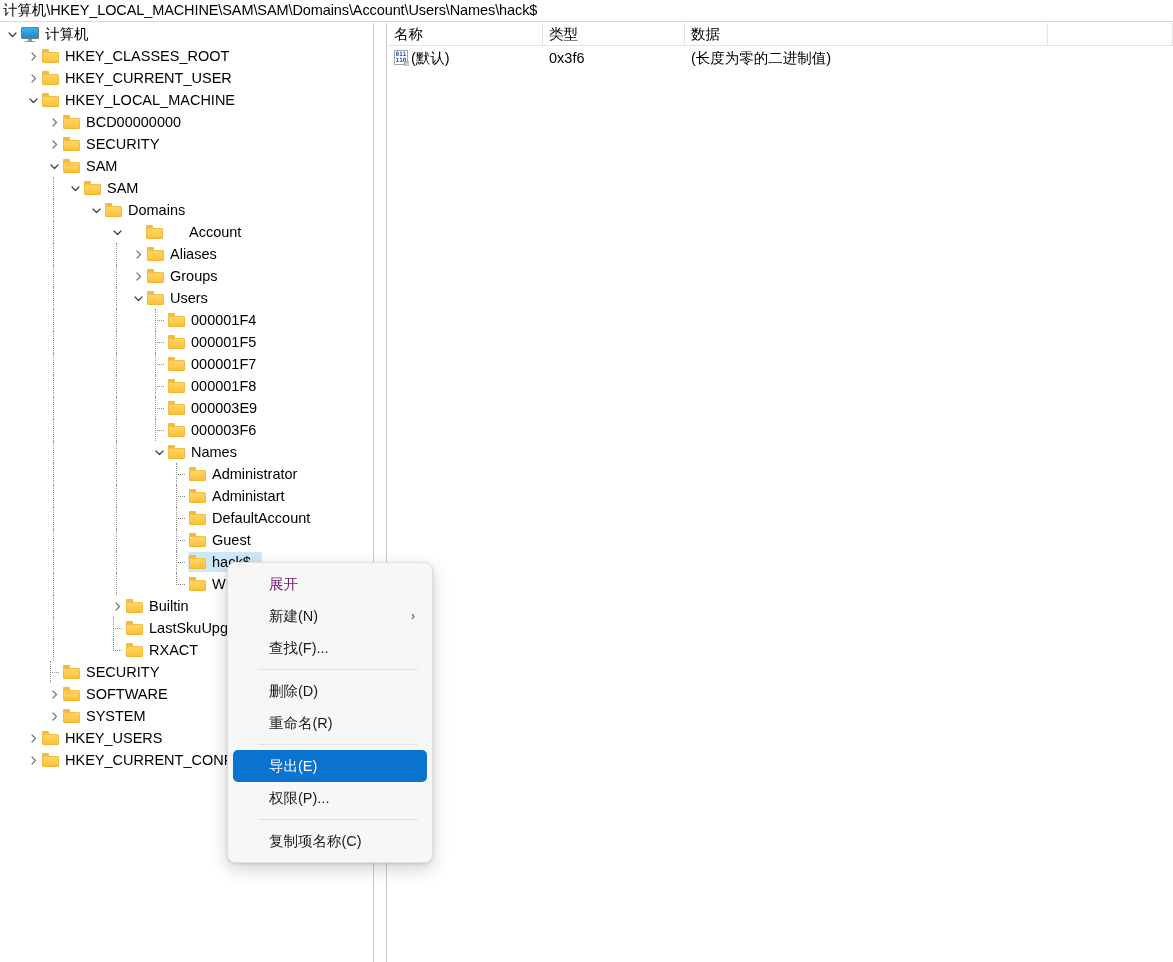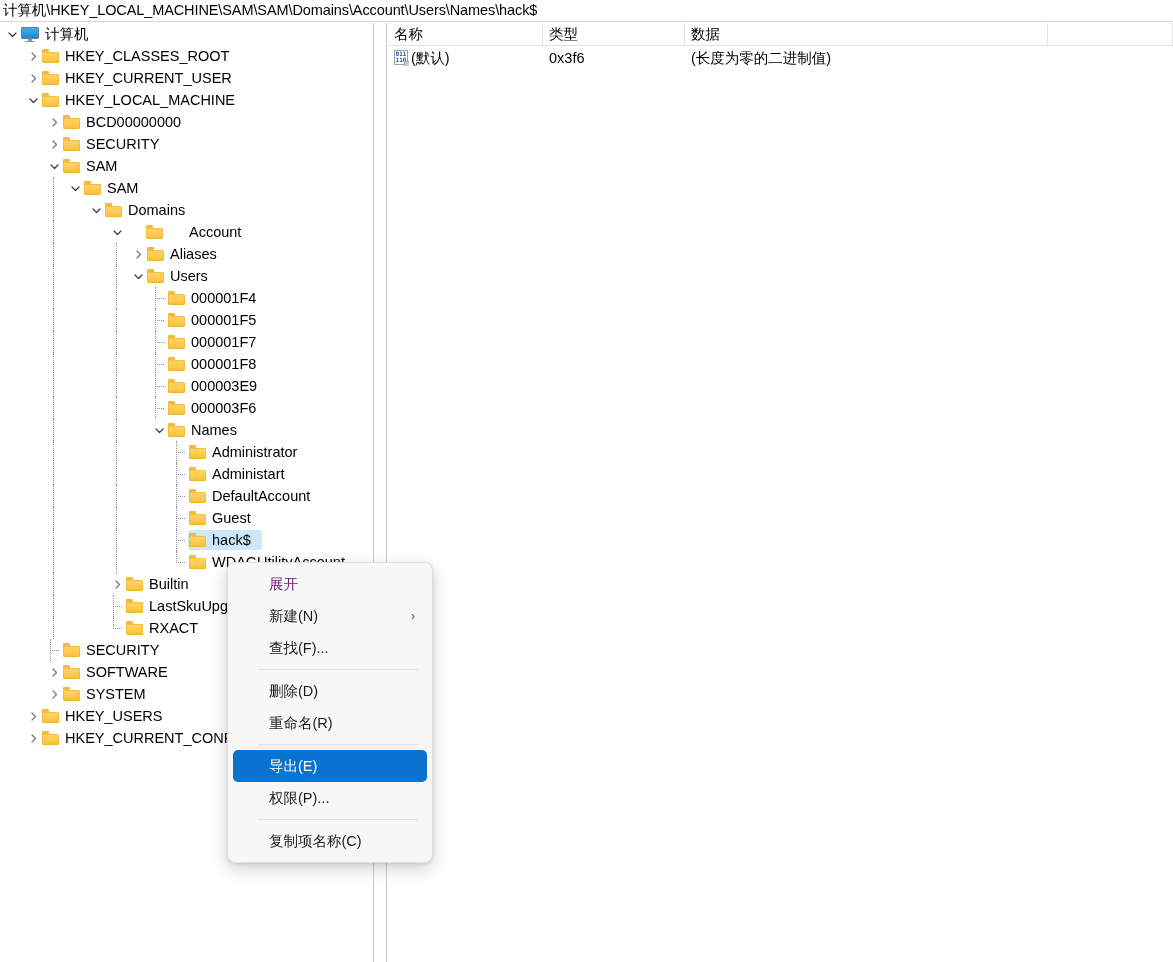--- a/index.html
+++ b/index.html
@@ -418,20 +418,36 @@
         <span class="chev">
           <svg width="11" height="11" viewBox="0 0 11 11">
             <path d="M4 2 L7.5 5.5 L4 9" fill="none" stroke="#767676" stroke-width="1.2" stroke-linecap="round" stroke-linejoin="round"></path>
           </svg>
         </span>
         <span class="folder">
           <span class="tab"></span>
           <span class="body"></span>
         </span>
         <span class="label">Aliases</span>
+      </span>
+    </div>
+    <div class="tree-row">
+      <span class="guide" style="left: 53px;"></span>
+      <span class="guide" style="left: 116px;"></span>
+      <span class="content" style="margin-left: 130px;">
+        <span class="chev">
+          <svg width="11" height="11" viewBox="0 0 11 11">
+            <path d="M4 2 L7.5 5.5 L4 9" fill="none" stroke="#767676" stroke-width="1.2" stroke-linecap="round" stroke-linejoin="round"></path>
+          </svg>
+        </span>
+        <span class="folder">
+          <span class="tab"></span>
+          <span class="body"></span>
+        </span>
+        <span class="label">Groups</span>
       </span>
     </div>
     <div class="tree-row">
       <span class="guide" style="left: 53px;"></span>
       <span class="guide" style="left: 116px;"></span>
       <span class="content" style="margin-left: 130px;">
         <span class="chev">
           <svg width="11" height="11" viewBox="0 0 11 11">
             <path d="M2 4 L5.5 7.5 L9 4" fill="none" stroke="#3b3b3b" stroke-width="1.2" stroke-linecap="round" stroke-linejoin="round"></path>
           </svg>

